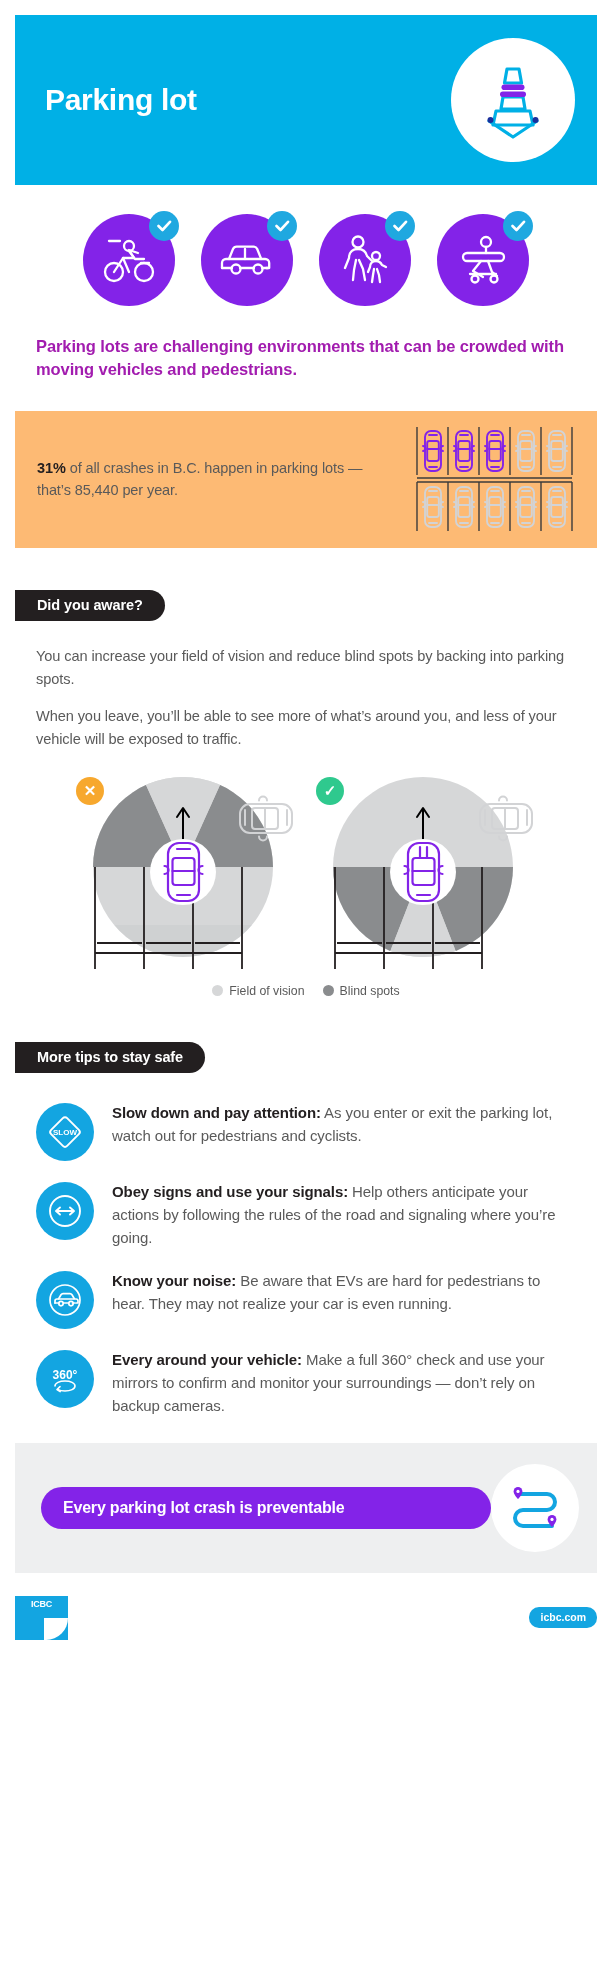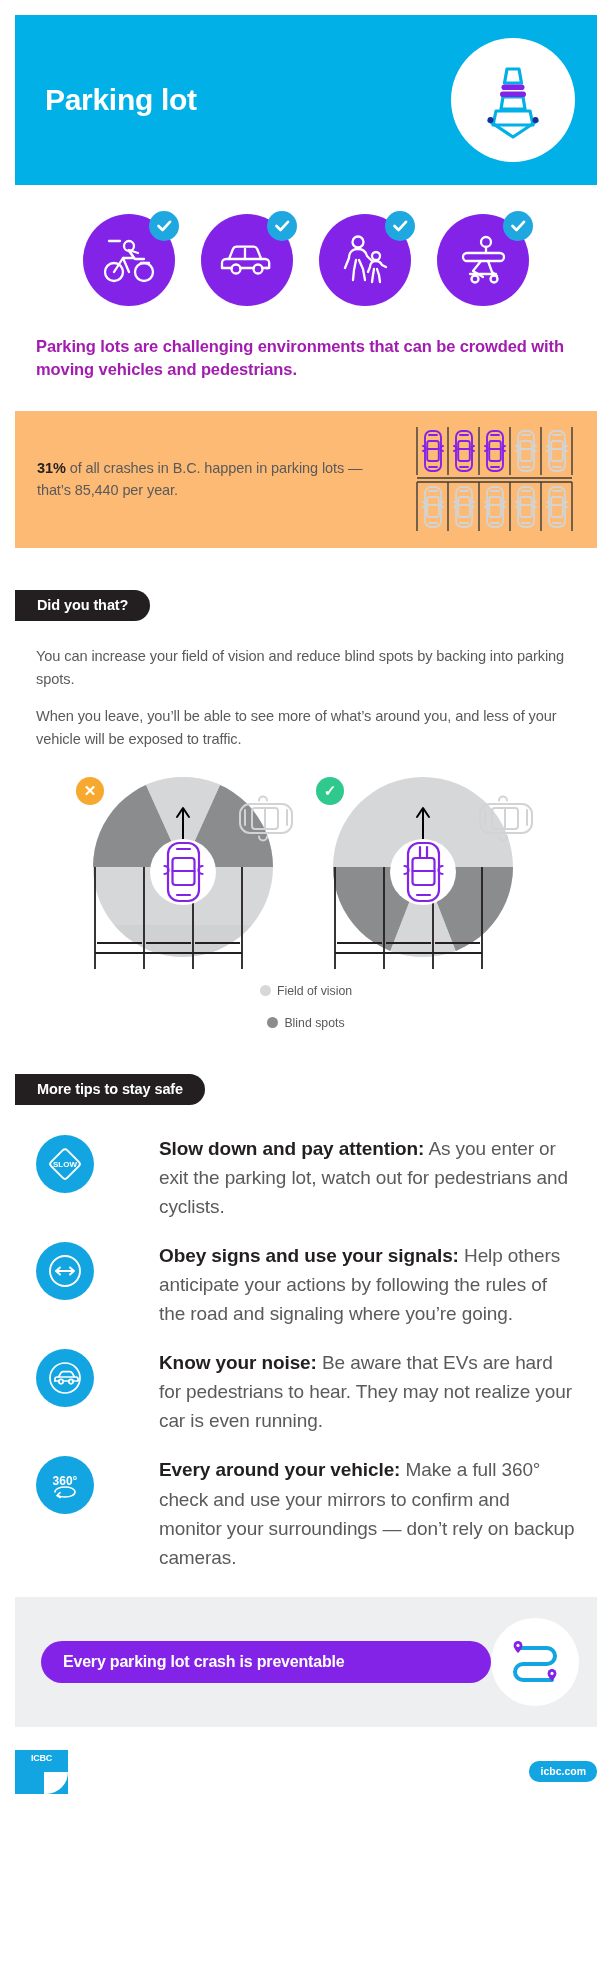--- a/index.html
+++ b/index.html
@@ -127,21 +127,21 @@
     display: flex; align-items: center; justify-content: center;
     z-index: 5;
     color: #fff; font-size: 15px; font-weight: bold;
   }
   .badge-x { background: #f7a82e; }
   .badge-check { background: #2fc98e; }
 
   .legend {
     display: flex; justify-content: center; align-items: center;
     gap: 18px; margin-top: 14px;
-    font-size: 12.3px; color: #5a5a5a; flex-direction: column;
+    font-size: 12.3px; color: #5a5a5a;
   }
   .legend-item { display: flex; align-items: center; gap: 6px; }
   .legend-dot { width: 11px; height: 11px; border-radius: 50%; }
   .dot-vision { background: #d6d7d8; }
   .dot-blind  { background: #8a8c8e; }
 
   
   .tips { margin: 28px 36px 0 36px; }
   .tip {
     display: flex;
@@ -151,26 +151,25 @@
   }
   .tip-icon {
     flex: 0 0 58px;
     width: 58px; height: 58px;
     background: #13a5e1;
     border-radius: 50%;
     display: flex; align-items: center; justify-content: center;
     margin-top: 2px;
   }
   .tip-text {
-    font-size: 19px;
+    font-size: 15px;
     line-height: 1.53;
     color: #5a5a5a;
     letter-spacing: -0.1px;
     padding-top: 1px;
-    margin-left: 47px;
   }
   .tip-text b { color: #231f20; font-weight: bold; }
 
   
   .cta-panel {
     margin: 25px 15px 0 15px;
     background: #eeeff0;
     height: 130px;
     display: flex;
     align-items: center;
@@ -467,21 +466,21 @@
                 <path d="M19 16 a2.2 2.2 0 0 0 0 5"></path>
             </g>
           </g>
         </g>
       </g>
     </svg>
   </div>
 </div>
 
 
-<div class="pill sec-didyouknow">Did you that?</div>
+<div class="pill sec-didyouknow">Did you aware?</div>
 
 <div class="copy">You can increase your field of vision and reduce blind spots by backing into parking spots.</div>
 <div class="copy">When you leave, you’ll be able to see more of what’s around you, and less of your vehicle will be exposed to traffic.</div>
 
 
 <div class="diagrams">
 
   <div class="diagram">
     <div class="diag-badge badge-x">✕</div>
     <svg width="230" height="195" viewBox="0 0 230 195">

